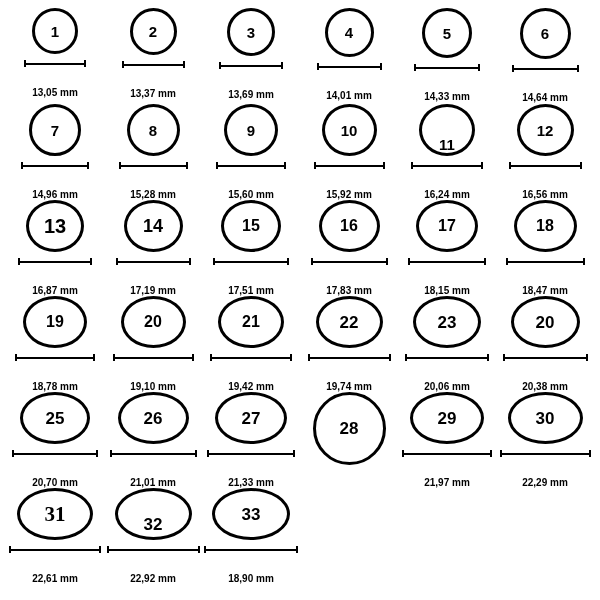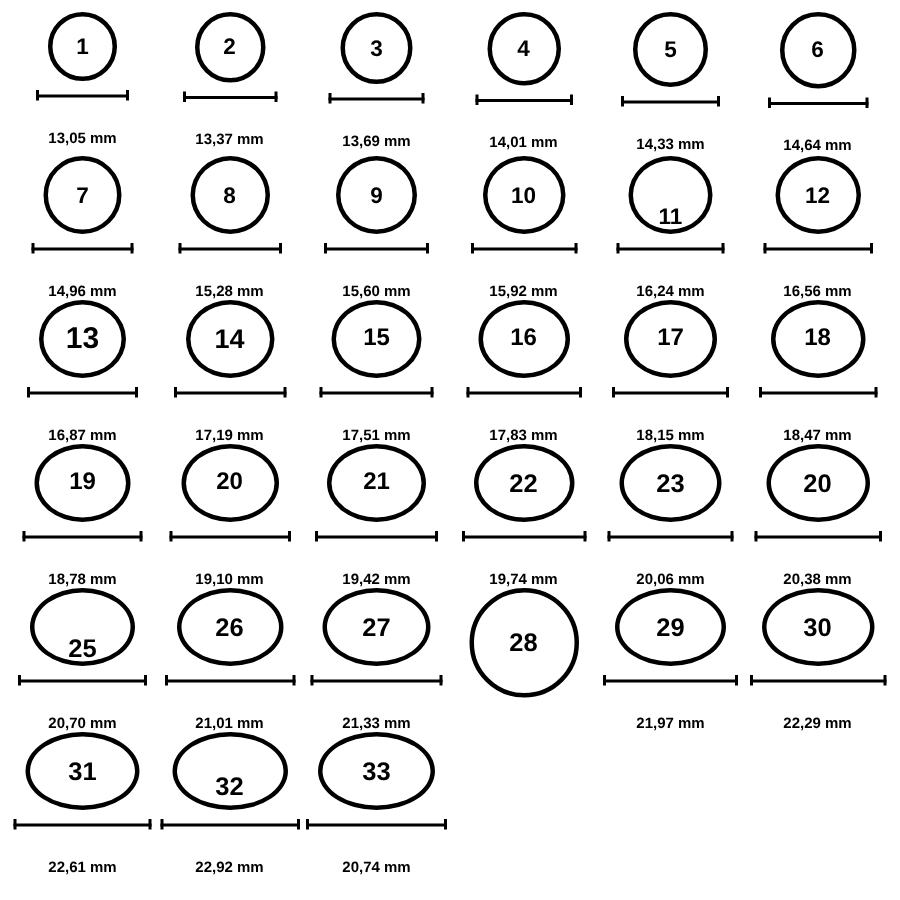--- a/index.html
+++ b/index.html
@@ -350,21 +350,21 @@
           <span class="ring-size-label" style="font-size: 17px;">20</span>
         </div>
         <div class="measure">
           <div class="measure-bar" style="width: 85px;">
             <div class="measure-line"></div>
           </div>
           <div class="measure-text">20,38 mm</div>
         </div>
       </div>
       <div class="ring-cell">
-        <div class="ring-circle" style="width: 70px; height: 70px; align-items: flex-end;">
+        <div class="ring-circle" style="width: 70px; height: 70px;">
           <span class="ring-size-label" style="font-size: 17px;">25</span>
         </div>
         <div class="measure">
           <div class="measure-bar" style="width: 86px;">
             <div class="measure-line"></div>
           </div>
           <div class="measure-text">20,70 mm</div>
         </div>
       </div>
       <div class="ring-cell">
@@ -411,21 +411,21 @@
         </div>
         <div class="measure">
           <div class="measure-bar" style="width: 91px;">
             <div class="measure-line"></div>
           </div>
           <div class="measure-text">22,29 mm</div>
         </div>
       </div>
       <div class="ring-cell">
         <div class="ring-circle" style="width: 76px; height: 76px;">
-          <span class="ring-size-label" style="font-size: 17px;">31</span>
+          <span class="ring-size-label" style="font-size: 21px; font-family: Liberation Serif, serif;">31</span>
         </div>
         <div class="measure">
           <div class="measure-bar" style="width: 92px;">
             <div class="measure-line"></div>
           </div>
           <div class="measure-text">22,61 mm</div>
         </div>
       </div>
       <div class="ring-cell">
         <div class="ring-circle" style="width: 77px; height: 77px;">
@@ -439,17 +439,17 @@
         </div>
       </div>
       <div class="ring-cell">
         <div class="ring-circle" style="width: 78px; height: 78px;">
           <span class="ring-size-label" style="font-size: 17px;">33</span>
         </div>
         <div class="measure">
           <div class="measure-bar" style="width: 94px;">
             <div class="measure-line"></div>
           </div>
-          <div class="measure-text">20,74 mm</div>
+          <div class="measure-text">18,90 mm</div>
         </div>
       </div>
     </div>
 </div>
 
 </body></html>

